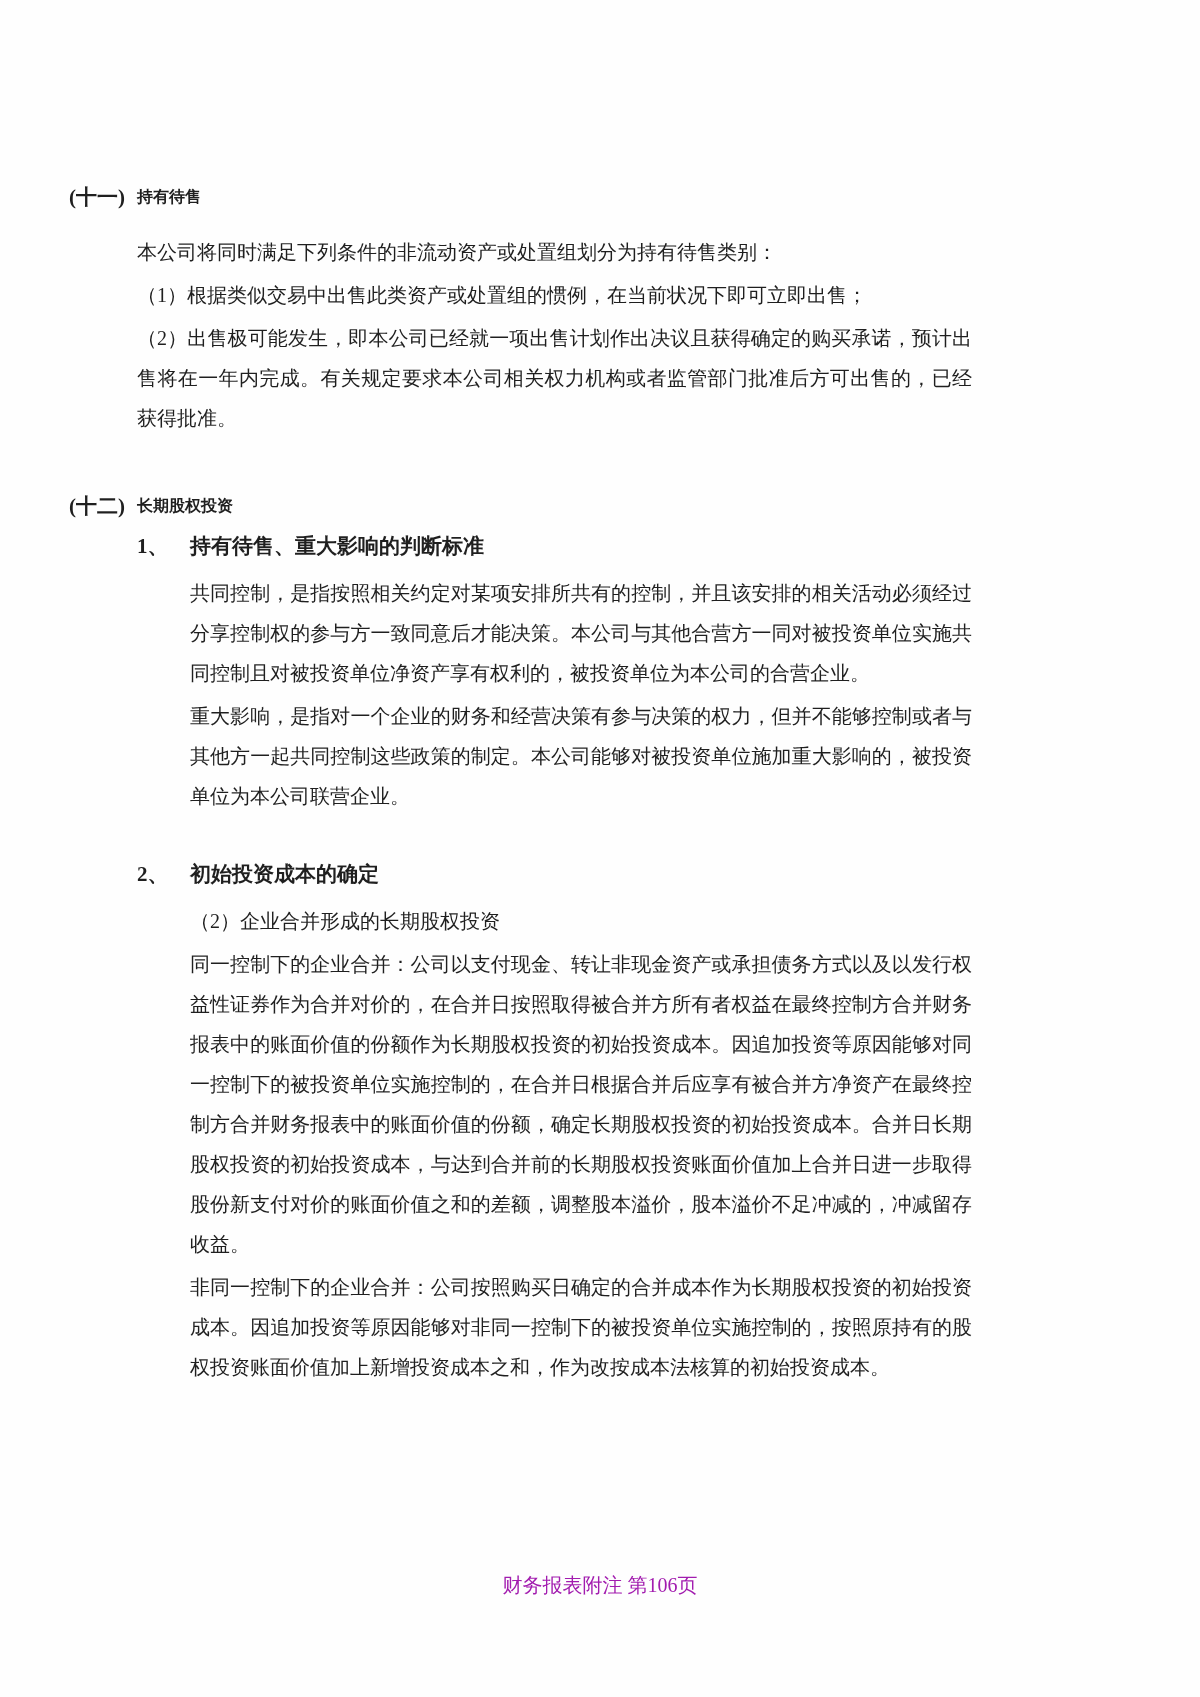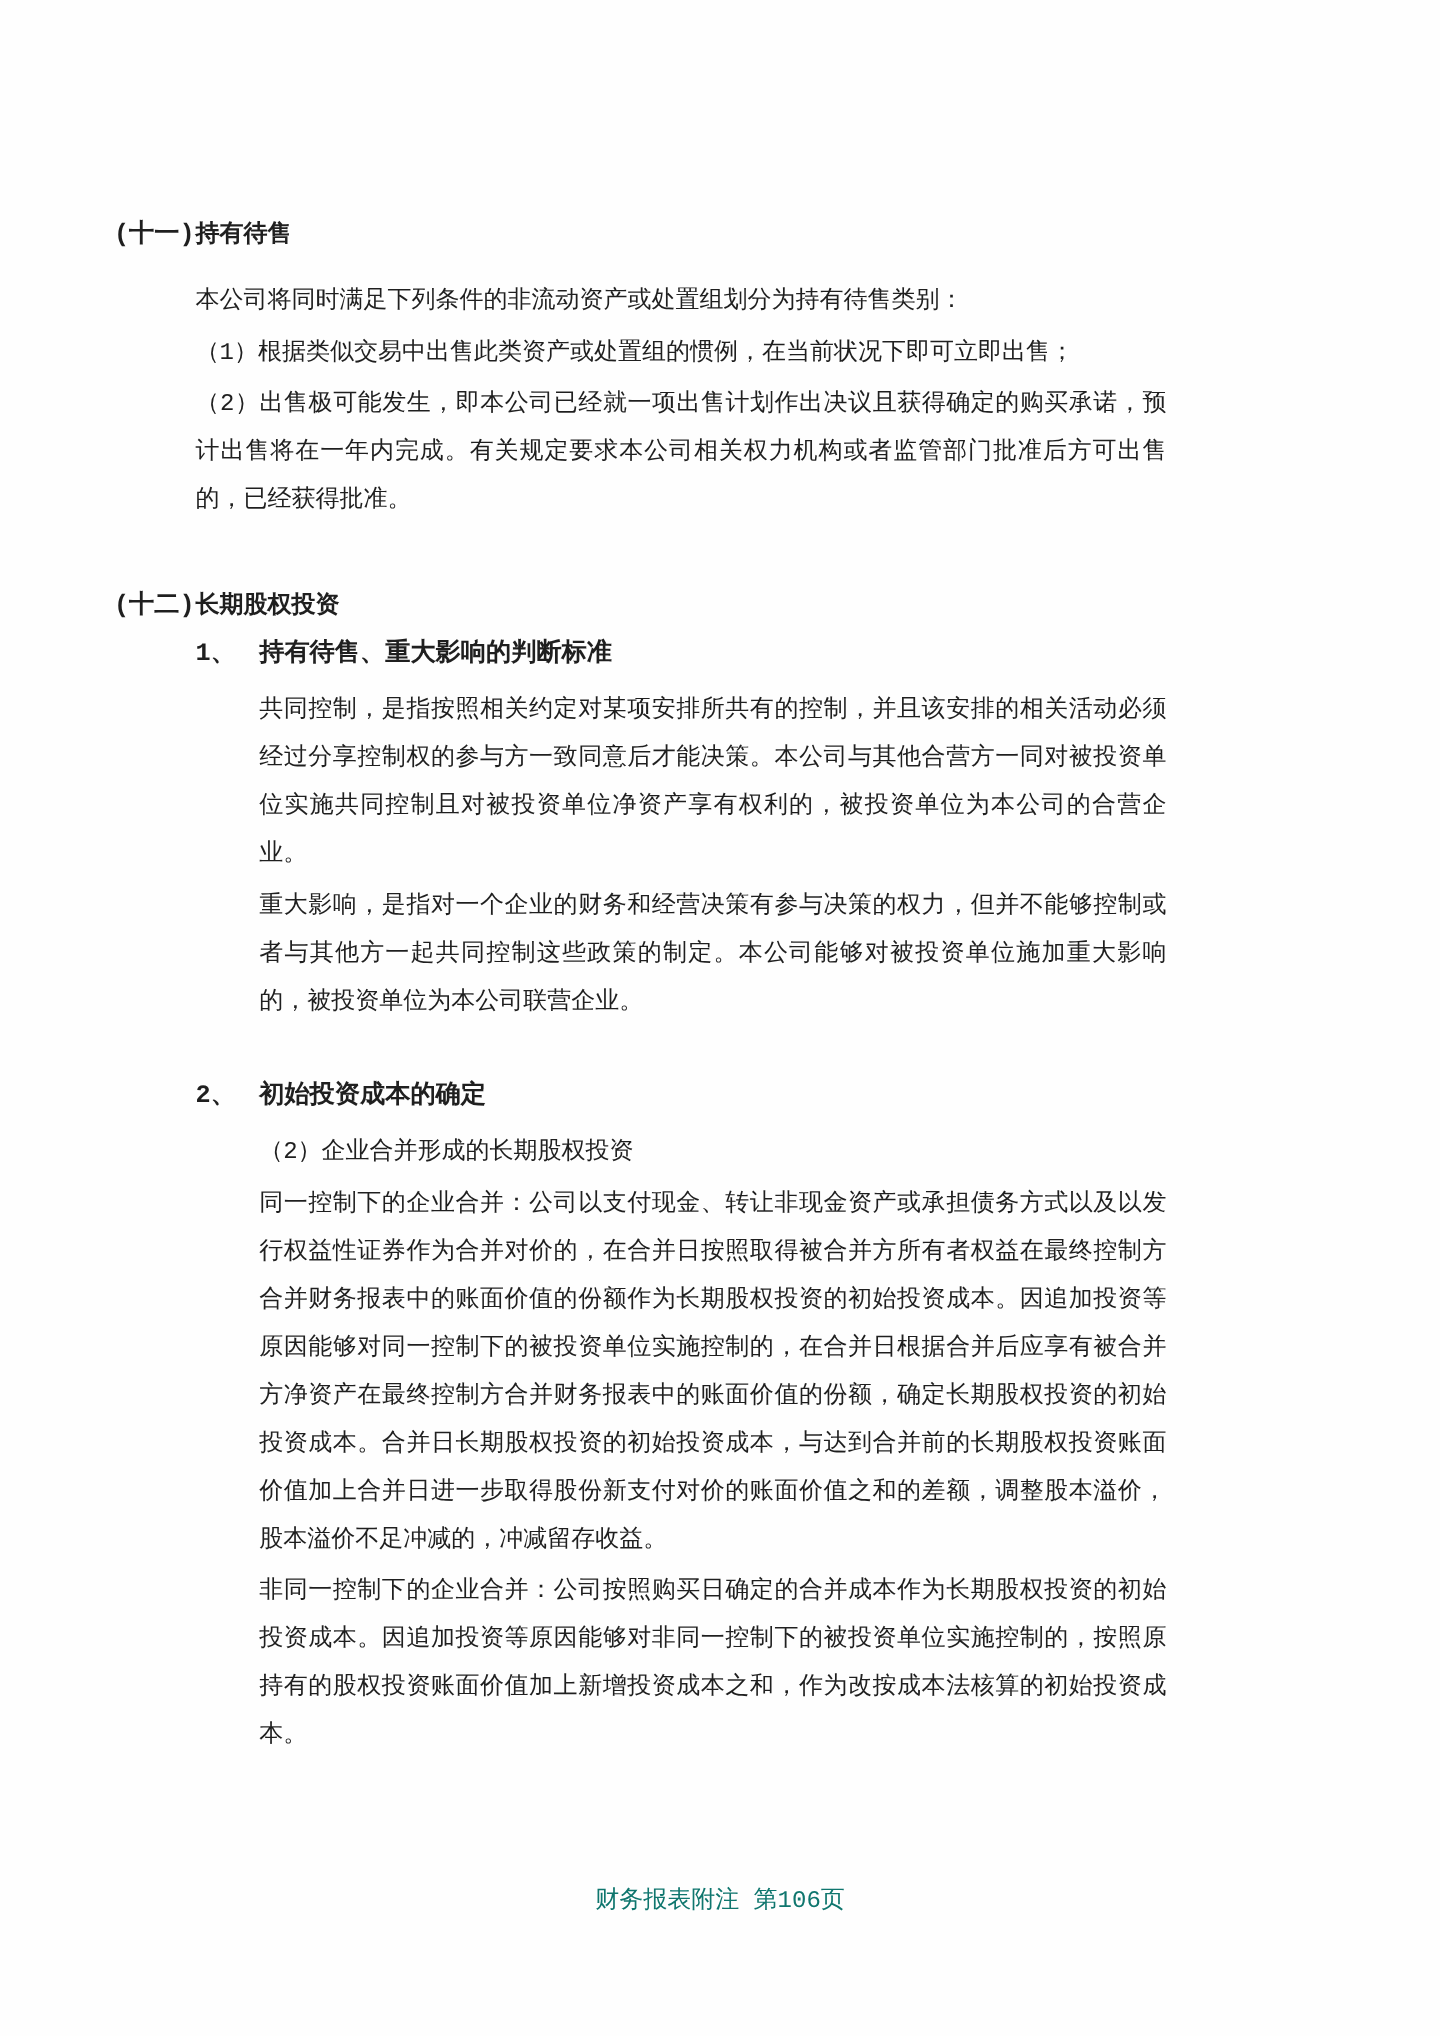--- a/index.html
+++ b/index.html
@@ -5,36 +5,36 @@
 <style>
   * { margin: 0; padding: 0; box-sizing: border-box; }
   html, body { background: #ffffff; }
   .page {
     position: relative;
     width: 1200px;
     height: 1697px;
     margin: 0 auto;
     background: #fefefe;
     color: #1f1f1f;
-    font-family: Liberation Mono, monospace;
-    padding: 184px 228px 0 95px;
+    font-family: Liberation Serif, serif;
+    padding: 184px 228px 0 69px;
     overflow: hidden;
   }
   .sec { display: flex; }
   .sec-label {
     width: 68px;
     flex-shrink: 0;
     font-size: 21px;
     font-weight: bold;
     line-height: 26px;
     white-space: nowrap;
   }
   .sec-body { flex: 1; min-width: 0; }
   .sec-title {
-    font-size: 20px;
+    font-size: 16px;
     font-weight: bold;
     line-height: 26px;
     margin-bottom: 22px;
   }
   .sec12 { margin-top: 52px; }
   .sec12 .sec-title { margin-bottom: 14px; }
   .para {
     font-size: 20px;
     line-height: 40px;
     text-align: justify;
@@ -58,21 +58,21 @@
     margin-bottom: 14px;
   }
   .footer {
     position: absolute;
     top: 1572px;
     left: 0;
     width: 100%;
     text-align: center;
     font-size: 20px;
     line-height: 26px;
-    color: #0f766e;
+    color: #a21caf;
   }
 </style>
 </head>
 <body>
 
 <div class="page">
 
   <section class="sec">
     <div class="sec-label">(十一)</div>
     <div class="sec-body">

